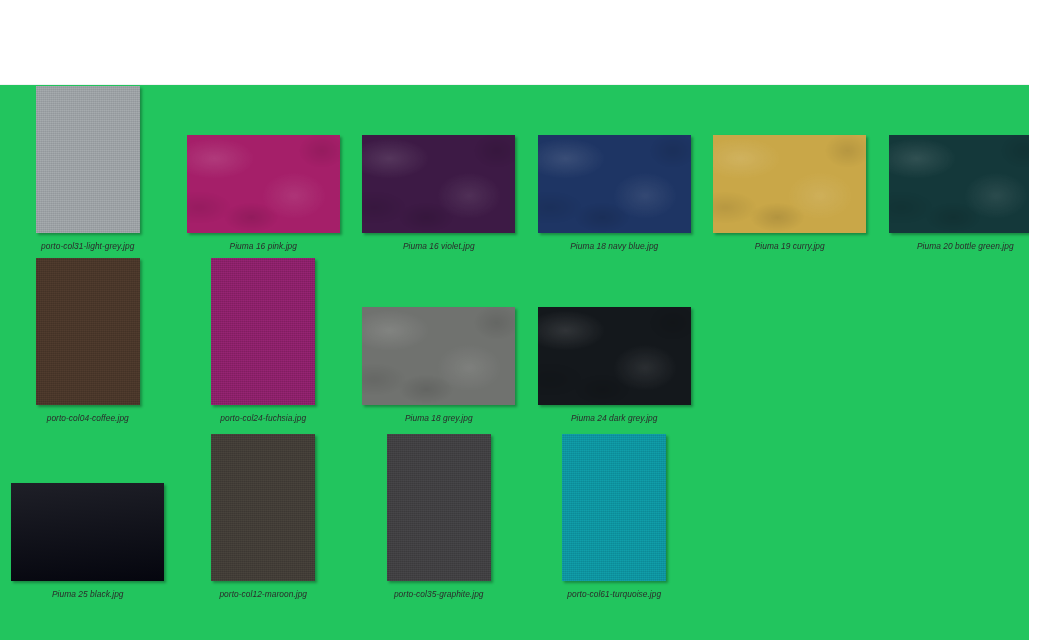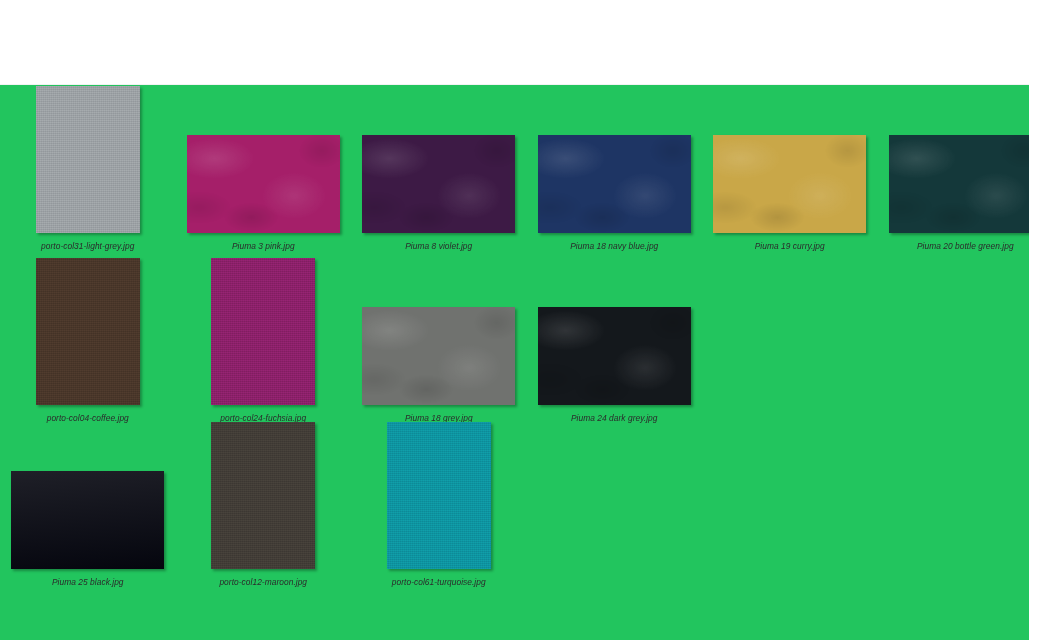--- a/index.html
+++ b/index.html
@@ -38,21 +38,21 @@
     font-style: italic;
   }
   .grid-row {
     position: absolute;
     left: 0;
     width: 1053px;
     display: flex;
   }
   #row-0 { top: 0px;   height: 172px; }
   #row-1 { top: 172px; height: 172px; }
-  #row-2 { top: 336px; height: 172px; }
+  #row-2 { top: 348px; height: 172px; }
 
   .tile {
     width: 175.5px;
     height: 172px;
     position: relative;
     box-sizing: border-box;
   }
   .thumb-wrap {
     position: absolute;
     left: 0;
@@ -137,29 +137,29 @@
             </div>
           </div>
           <div class="caption" title="porto-col31-light-grey.jpg">porto-col31-light-grey.jpg</div>
         </div>
         <div class="tile">
           <div class="thumb-wrap">
             <div class="thumb landscape">
               <div class="swatch tex-felt" style="background-color: rgb(165, 31, 105);"></div>
             </div>
           </div>
-          <div class="caption" title="Piuma 16 pink.jpg">Piuma 3 pink.jpg</div>
+          <div class="caption" title="Piuma 16 pink.jpg">Piuma 16 pink.jpg</div>
         </div>
         <div class="tile">
           <div class="thumb-wrap">
             <div class="thumb landscape">
               <div class="swatch tex-felt" style="background-color: rgb(61, 26, 69);"></div>
             </div>
           </div>
-          <div class="caption" title="Piuma 17 violet.jpg">Piuma 8 violet.jpg</div>
+          <div class="caption" title="Piuma 17 violet.jpg">Piuma 16 violet.jpg</div>
         </div>
         <div class="tile">
           <div class="thumb-wrap">
             <div class="thumb landscape">
               <div class="swatch tex-felt" style="background-color: rgb(30, 53, 100);"></div>
             </div>
           </div>
           <div class="caption" title="Piuma 18 navy blue.jpg">Piuma 18 navy blue.jpg</div>
         </div>
         <div class="tile">
@@ -226,20 +226,28 @@
           <div class="thumb-wrap">
             <div class="thumb portrait">
               <div class="swatch tex-weave" style="background-color: rgb(65, 60, 54);"></div>
             </div>
           </div>
           <div class="caption" title="porto-col12-maroon.jpg">porto-col12-maroon.jpg</div>
         </div>
         <div class="tile">
           <div class="thumb-wrap">
             <div class="thumb portrait">
+              <div class="swatch tex-weave" style="background-color: rgb(64, 63, 65);"></div>
+            </div>
+          </div>
+          <div class="caption" title="porto-col35-graphite.jpg">porto-col35-graphite.jpg</div>
+        </div>
+        <div class="tile">
+          <div class="thumb-wrap">
+            <div class="thumb portrait">
               <div class="swatch tex-weave" style="background-color: rgb(14, 147, 159);"></div>
             </div>
           </div>
           <div class="caption" title="porto-col61-turquoise.jpg">porto-col61-turquoise.jpg</div>
         </div>
       </div>
   </div>
 
 </div>
 

